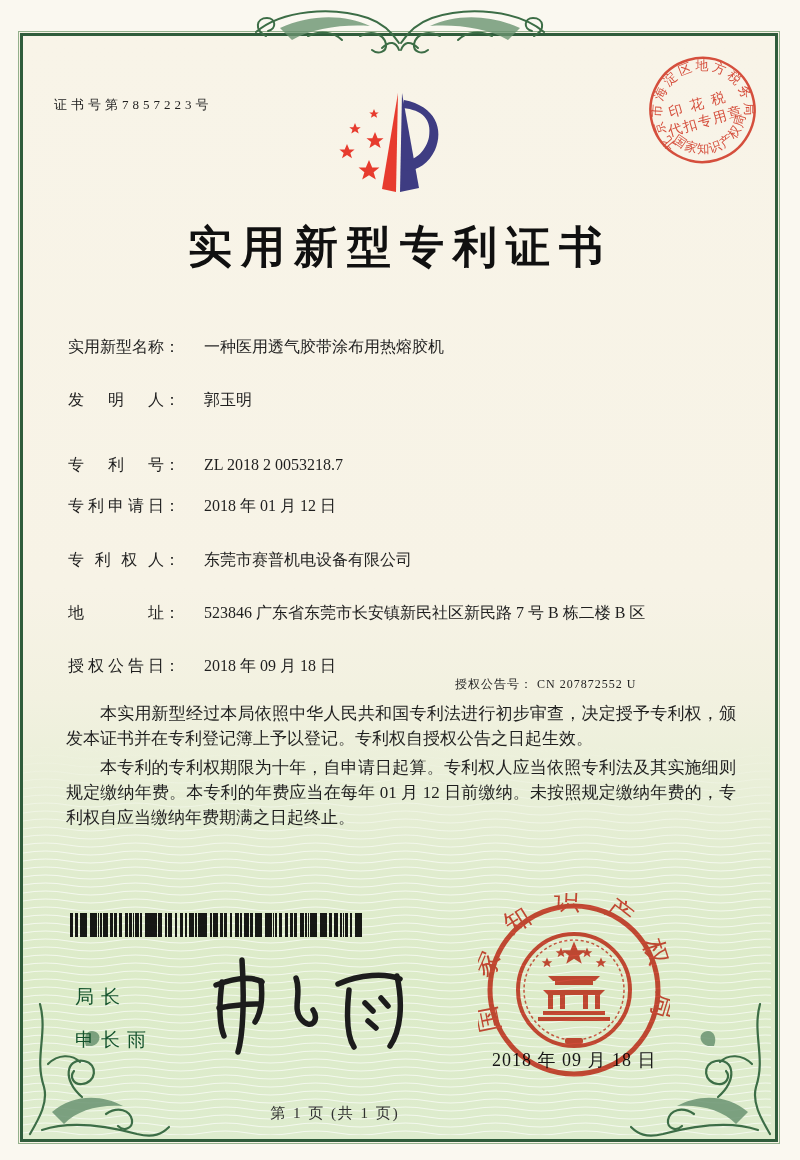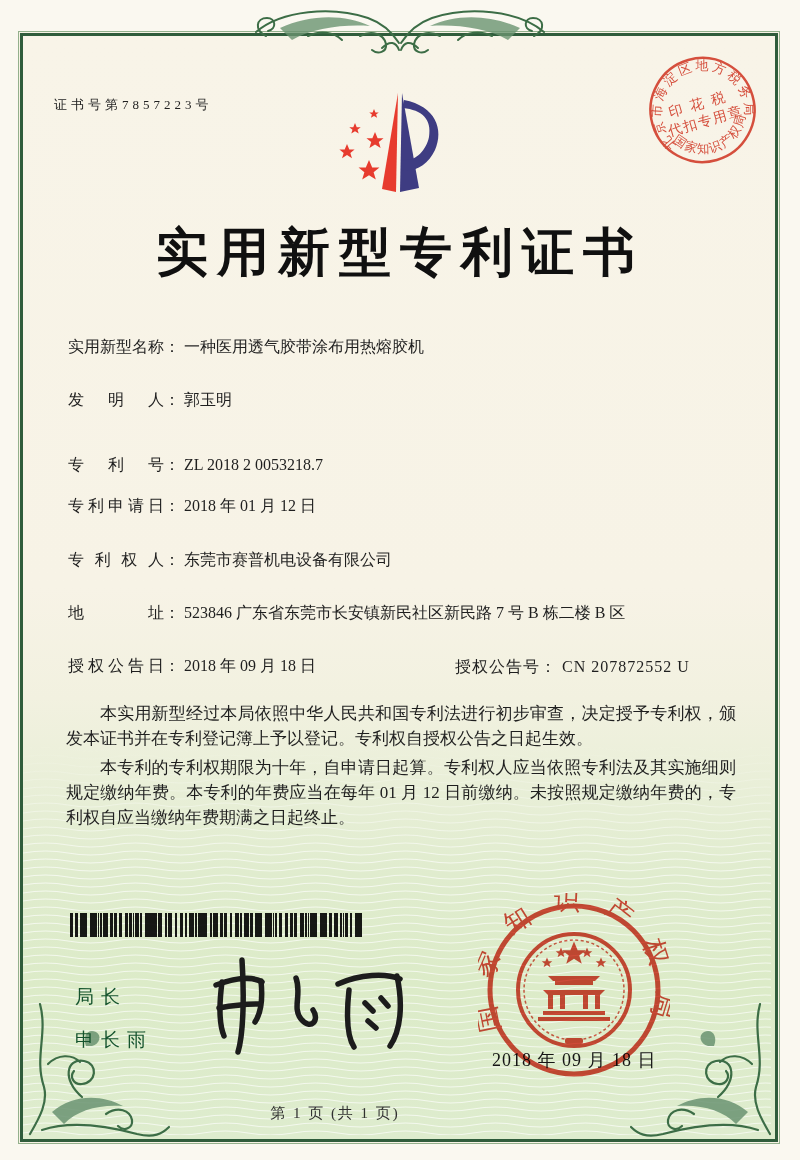--- a/index.html
+++ b/index.html
@@ -9,27 +9,27 @@
   
   #frame{left:20px;top:33px;width:752px;height:1103px;border:3px solid #2f5c3b;
          box-shadow:0 0 0 1px #f6f2e4, 0 0 0 2px #93b08c;
          background:linear-gradient(180deg,#f8f4e8 0%,#f7f3e6 50%,#f2f1e0 60%,#e9efd8 68%,#e0ecce 76%,#dcebc8 86%,#deecce 100%);}
   
   #waves{left:23px;top:745px;width:748px;height:390px;opacity:.65;
          -webkit-mask-image:linear-gradient(180deg,transparent 0%,#000 30%);
          mask-image:linear-gradient(180deg,transparent 0%,#000 30%);}
   #cert-no{left:54px;top:96px;font-size:13px;letter-spacing:4px;}
   #logo{left:338px;top:80px;}
-  #title{left:0;top:218px;width:800px;text-align:center;font-size:52px;font-weight:600;
+  #title{left:0;top:218px;width:800px;text-align:center;font-size:44px;font-weight:600;
          letter-spacing:9px;color:#101010;}
   .frow{left:68px;font-size:16px;line-height:26px;white-space:nowrap;}
   .flabel{display:inline-block;width:96px;text-align:justify;text-align-last:justify;vertical-align:top;}
-  .fvalue{margin-left:4px;}
+  .fvalue{margin-left:24px;}
   .fvalue.wrap{display:inline-block;white-space:normal;width:578px;vertical-align:top;}
-  #grant-no{left:455px;top:657px;font-size:16px;letter-spacing:1px;white-space:nowrap;}
+  #grant-no{left:455px;top:676px;font-size:12px;letter-spacing:1px;white-space:nowrap;}
   #body-text{left:62px;top:697px;width:678px;font-size:17px;line-height:25px;text-align:justify;}
   #body-text p{margin:4px;text-indent:2em;}
   #barcode{left:70px;top:913px;width:292px;height:24px;mix-blend-mode:multiply;
     background:
       repeating-linear-gradient(90deg,#191919 0 2px,transparent 2px 5px),
       repeating-linear-gradient(90deg,#191919 0 1px,transparent 1px 7px),
       repeating-linear-gradient(90deg,#191919 0 3px,transparent 3px 11px),
       repeating-linear-gradient(90deg,transparent 0 13px,#191919 13px 15px,transparent 15px 23px);}
   #official{left:75px;top:975px;font-family:"Liberation Sans","DejaVu Sans",sans-serif;
             font-size:19px;letter-spacing:7px;line-height:43px;color:#14532d;}

